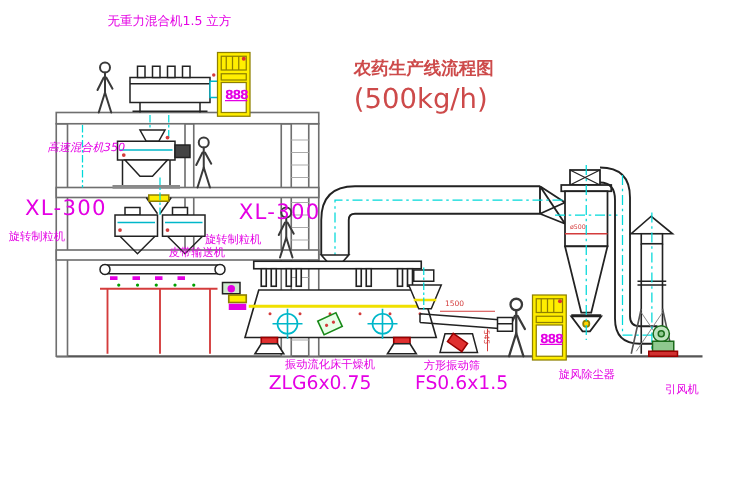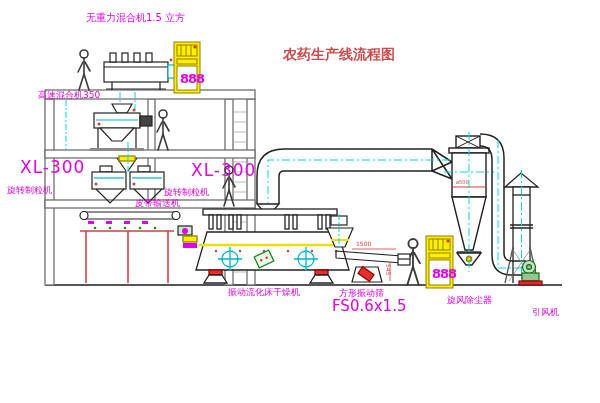--- a/index.html
+++ b/index.html
@@ -8,21 +8,21 @@
   #drawing{position:absolute;left:0;top:0;}
   .lbl{position:absolute;white-space:nowrap;line-height:1;}
   .magenta{color:#e400e4;}
   .red{color:#cd4a4a;}
   .f9{font-size:9px;}
   .f10{font-size:10px;}
   .f16{font-size:17px;letter-spacing:1px;margin-left:14px;}
   .f15{font-size:15px;}
   .dim{font-size:6px;color:#d43c3c;}
   .dim-v{writing-mode:vertical-rl;}
-  .disp{font-size:13px;font-weight:bold;color:#e400e4;letter-spacing:-1px;}
+  .disp{font-size:10px;font-weight:bold;color:#e400e4;letter-spacing:-1px;text-decoration:underline;}
   .title-row{position:absolute;left:283px;top:46px;display:flex;align-items:baseline;gap:3px;flex-direction:column;}
   .title-cn{font-size:14px;font-weight:bold;}
   .title-cap{font-size:22px;}
 </style>
 </head>
 <body>
 
 <div id="canvas">
 
 <svg id="drawing" width="600" height="403" viewBox="0 0 600 403">
@@ -241,33 +241,35 @@
     <rect x="429" y="239" width="21" height="11" fill="none" stroke="#8f8000"></rect>
     <path d="M433,239 V250 M438,239 V250 M443,239 V250" stroke="#8f8000"></path>
     <circle cx="448" cy="241" r="1.6" fill="#e03030" stroke="none"></circle>
     <rect x="429" y="253" width="21" height="5" fill="none" stroke="#8f8000"></rect>
     <rect x="429" y="260" width="21" height="25" fill="#ffffff" stroke="#8f8000"></rect>
   </g>
 </svg>
 
 <div class="title-row">
   <span class="title-cn red">农药生产线流程图</span>
+  <span class="title-cap red">(500kg/h)</span>
 </div>
 
 <div class="lbl magenta f10" style="left:86px;top:13px;">无重力混合机1.5 立方</div>
-<div class="lbl magenta f9" style="left:38px;top:91px;">高速混合机350</div>
+<div class="lbl magenta f9" style="left:38px;top:115px;font-style:italic;">高速混合机350</div>
 
 <div class="lbl magenta f16" style="left:6px;top:159px;">XL-300</div>
 <div class="lbl magenta f9" style="left:7px;top:186px;">旋转制粒机</div>
 <div class="lbl magenta f16" style="left:177px;top:162px;">XL-300</div>
 <div class="lbl magenta f9" style="left:164px;top:188px;">旋转制粒机</div>
 
 <div class="lbl magenta f9" style="left:135px;top:199px;">皮带输送机</div>
 
 <div class="lbl magenta f9" style="left:228px;top:288px;">振动流化床干燥机</div>
+<div class="lbl magenta f15" style="left:215px;top:299px;">ZLG6x0.75</div>
 
 <div class="lbl magenta f9" style="left:339px;top:289px;">方形振动筛</div>
 <div class="lbl magenta f15" style="left:332px;top:299px;">FS0.6x1.5</div>
 
 <div class="lbl magenta f9" style="left:447px;top:296px;">旋风除尘器</div>
 <div class="lbl magenta f9" style="left:512px;top:308px;margin-left:20px;">引风机</div>
 
 <div class="lbl dim" style="left:356px;top:241px;">1500</div>
 <div class="lbl dim dim-v" style="left:385px;top:264px;">545</div>
 <div class="lbl dim" style="left:456px;top:180px;font-size:5px;">ø500</div>

